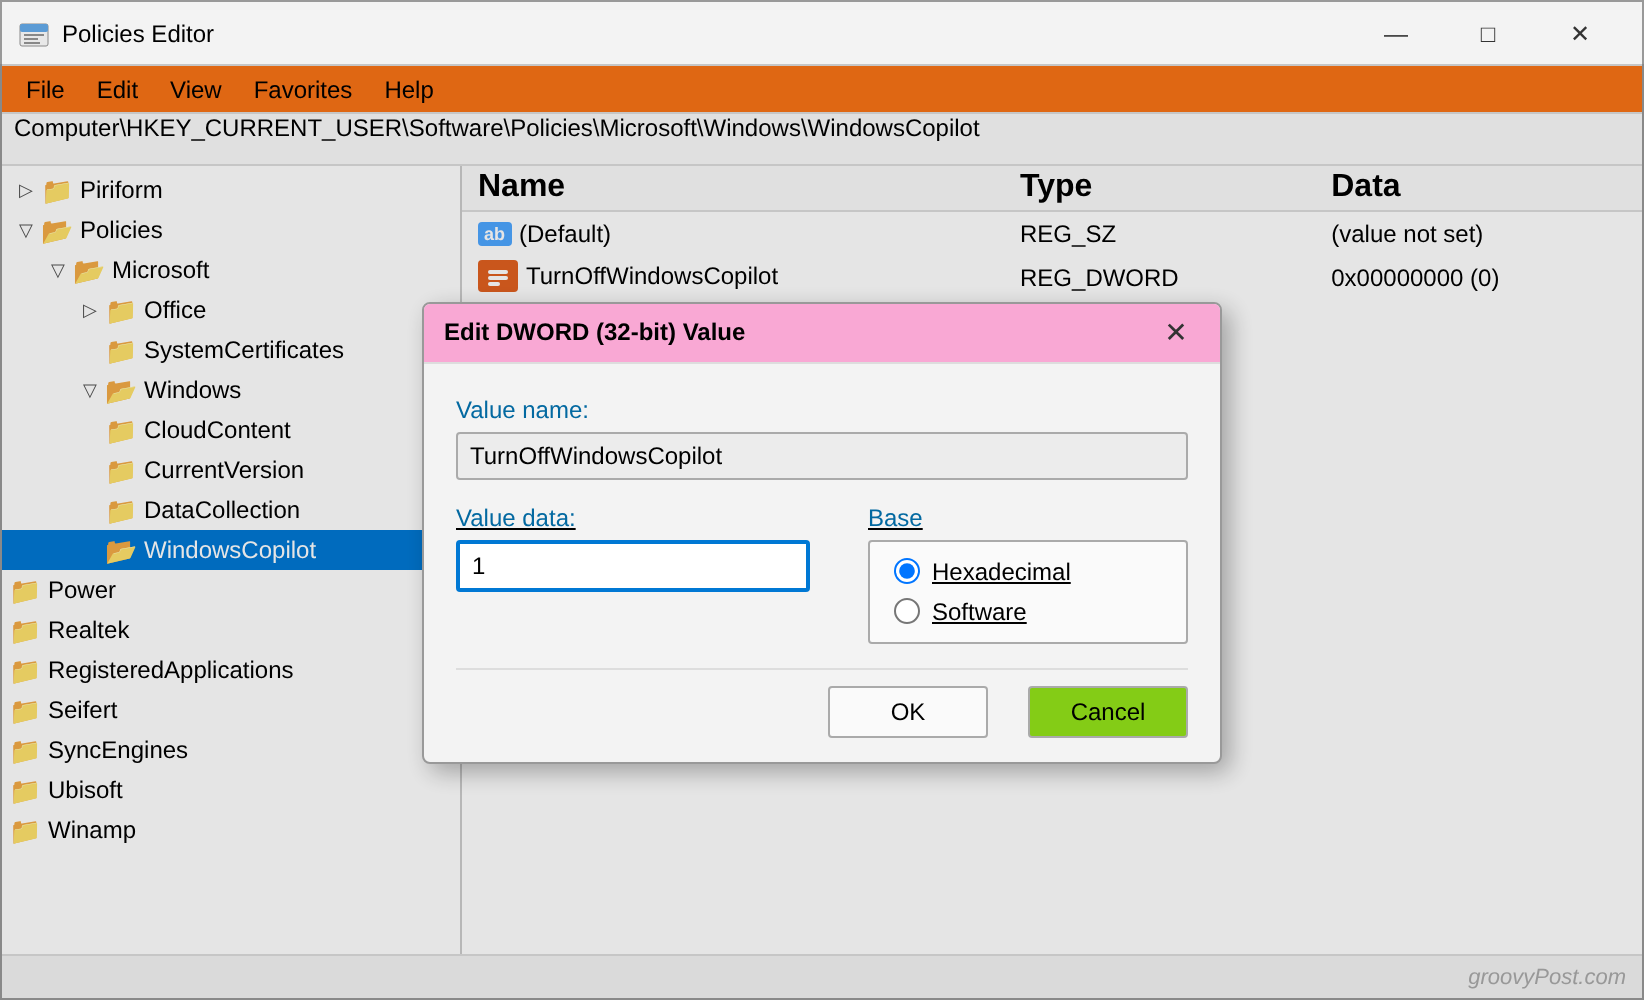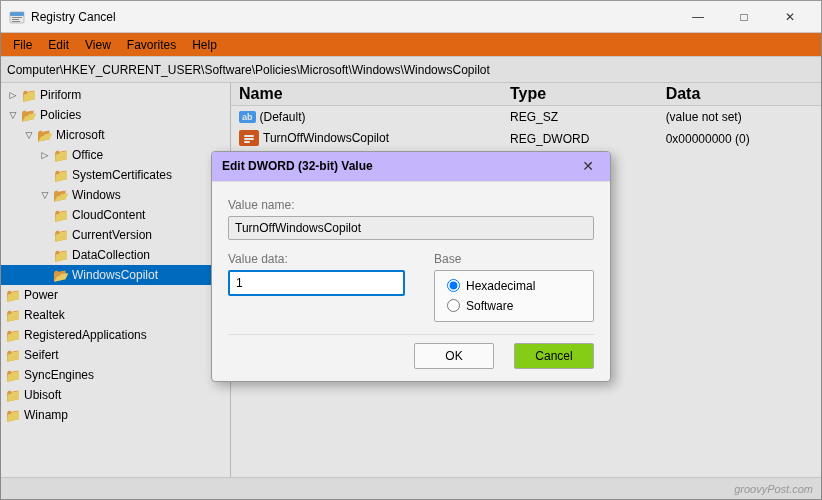--- a/index.html
+++ b/index.html
@@ -74,21 +74,20 @@
       cursor: pointer;
       font-size: 12px;
       color: #000;
       border-radius: 2px;
     }
 
     
     .address-bar {
       height: 26px;
       display: flex;
-      align-items: center;
       padding: 0 6px;
       background: #fafafa;
       border-bottom: 1px solid #ddd;
       font-size: 12px;
       flex-shrink: 0;
     }
     .address-path {
       flex: 1;
       font-size: 12px;
       color: #000;
@@ -216,21 +215,21 @@
     
     .dialog {
       background: #f3f3f3;
       border: 1px solid #999;
       box-shadow: 4px 4px 12px rgba(0,0,0,0.3);
       width: 400px;
       border-radius: 4px;
       overflow: hidden;
     }
     .dialog-titlebar {
-      background: #c4b5fd;
+      background: #f9a8d4;
       height: 30px;
       display: flex;
       align-items: center;
       padding: 0 10px;
       border-bottom: 1px solid #ddd;
     }
     .dialog-title-text {
       flex: 1;
       font-size: 12px;
       font-weight: 600;
@@ -249,41 +248,42 @@
       color: #333;
       border-radius: 2px;
     }
 
     .dialog-body {
       padding: 16px 16px 12px;
     }
 
     .dialog-field-label {
       font-size: 12px;
-      color: #737373;
+      color: #0369a1;
       margin-bottom: 4px;
     }
     .dialog-field-value {
       width: 100%;
       padding: 4px 6px;
       font-size: 12px;
       border: 1px solid #aaa;
       background: #f3f3f3;
       color: #000;
       margin-bottom: 12px;
       border-radius: 2px;
     }
     .dialog-field-value.readonly {
       background: #ececec;
     }
 
     .dialog-row {
       display: flex;
       gap: 29px;
       margin-bottom: 12px;
+      text-decoration: underline;
     }
     .dialog-col {
       flex: 1;
     }
     .dialog-col-base {
       width: 160px;
       flex-shrink: 0;
     }
 
     .value-data-input {
@@ -346,21 +346,21 @@
   <div class="title-bar">
     <span class="title-bar-icon">
       <svg width="16" height="16" viewBox="0 0 16 16">
         <rect x="1" y="3" width="14" height="11" rx="1" fill="#e8e8e8" stroke="#888" stroke-width="0.5"></rect>
         <rect x="1" y="3" width="14" height="4" rx="1" fill="#5b9bd5"></rect>
         <rect x="3" y="8" width="10" height="1" fill="#888"></rect>
         <rect x="3" y="10" width="7" height="1" fill="#888"></rect>
         <rect x="3" y="12" width="8" height="1" fill="#888"></rect>
       </svg>
     </span>
-    <span class="title-bar-text">Registry Cancel</span>
+    <span class="title-bar-text">Policies Editor</span>
     <div class="title-bar-controls">
       <button class="title-btn">—</button>
       <button class="title-btn">□</button>
       <button class="title-btn close">✕</button>
     </div>
   </div>
 
   <div class="menu-bar">
     <span class="menu-item">File</span>
     <span class="menu-item">Edit</span>

